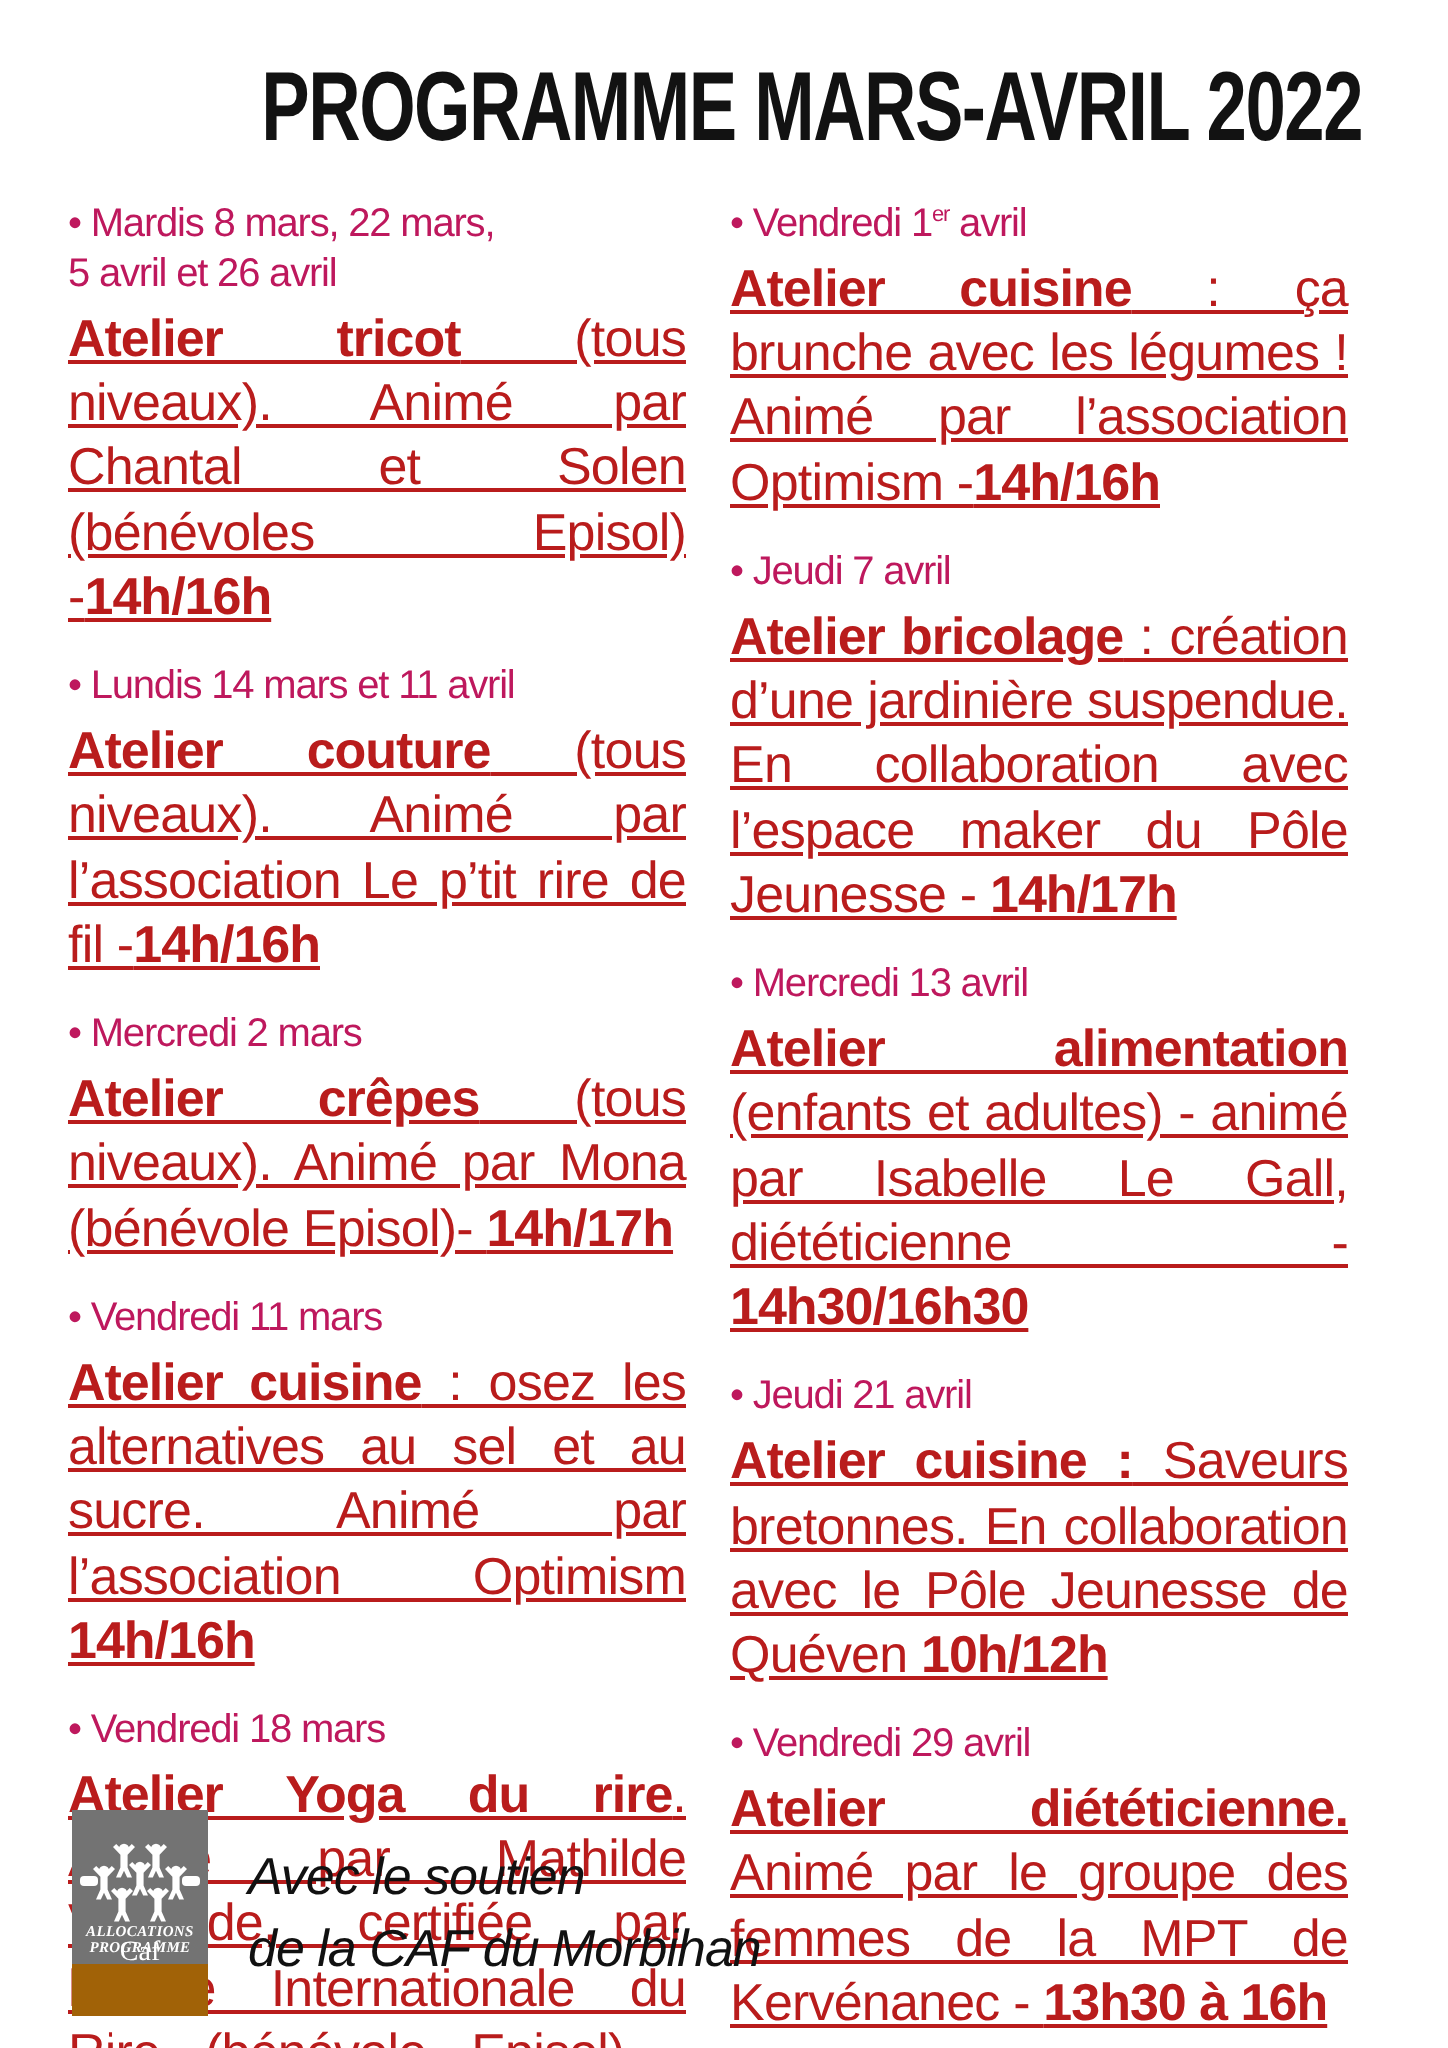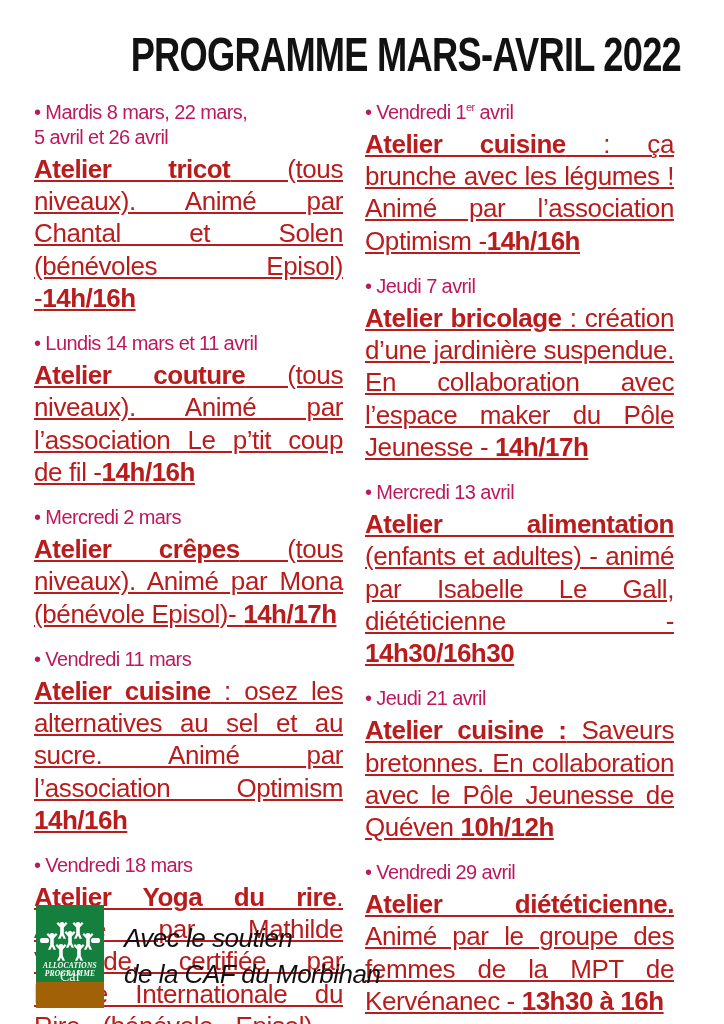--- a/index.html
+++ b/index.html
@@ -47,21 +47,21 @@
     text-align: justify;
     color: #b91c1c;
     text-decoration: underline;
   }
   .desc b { font-weight: 700; letter-spacing: -0.5px; }
 
   
   .footer { position: absolute; left: 36px; bottom: 16px; display: flex; align-items: center; gap: 20px; }
   .caf-logo { width: 68px; flex: 0 0 auto; }
   .caf-top {
-    background: #15803d;
+    background: #737373;
     height: 74px;
     display: flex; flex-direction: column; align-items: center; justify-content: flex-end;
     padding-bottom: 3px;
   }
   .caf-figures { margin-top: 2px; }
   .caf-alloc {
     color: #ffffff; font-style: italic; font-weight: 700;
     font-size: 7.5px; line-height: 1.15; text-align: center; letter-spacing: 0.2px;
     font-family: "Liberation Serif", serif;
   }
@@ -86,21 +86,21 @@
   </div>
 
   <div class="columns" id="columns">
       <div class="col">
         <div class="entry">
           <div class="date"><span>Mardis 8 mars, 22 mars,</span><br><span>5 avril et 26 avril</span></div>
           <div class="desc"><b>Atelier tricot</b><span> (tous niveaux). Animé par Chantal et Solen (bénévoles Episol) -</span><b>14h/16h</b></div>
         </div>
         <div class="entry">
           <div class="date"><span>Lundis 14 mars et 11 avril</span></div>
-          <div class="desc"><b>Atelier couture</b><span> (tous niveaux). Animé par l’association Le p’tit coup de fil -</span><b>14h/16h</b></div>
+          <div class="desc"><b>Atelier couture</b><span> (tous niveaux). Animé par l’association Le p’tit rire de fil -</span><b>14h/16h</b></div>
         </div>
         <div class="entry">
           <div class="date"><span>Mercredi 2 mars</span></div>
           <div class="desc"><b>Atelier crêpes</b><span> (tous niveaux). Animé par Mona (bénévole Episol)- </span><b>14h/17h</b></div>
         </div>
         <div class="entry">
           <div class="date"><span>Vendredi 11 mars</span></div>
           <div class="desc"><b>Atelier cuisine</b><span> : osez les alternatives au sel et au sucre. Animé par l’association Optimism </span><b>14h/16h</b></div>
         </div>
         <div class="entry">

